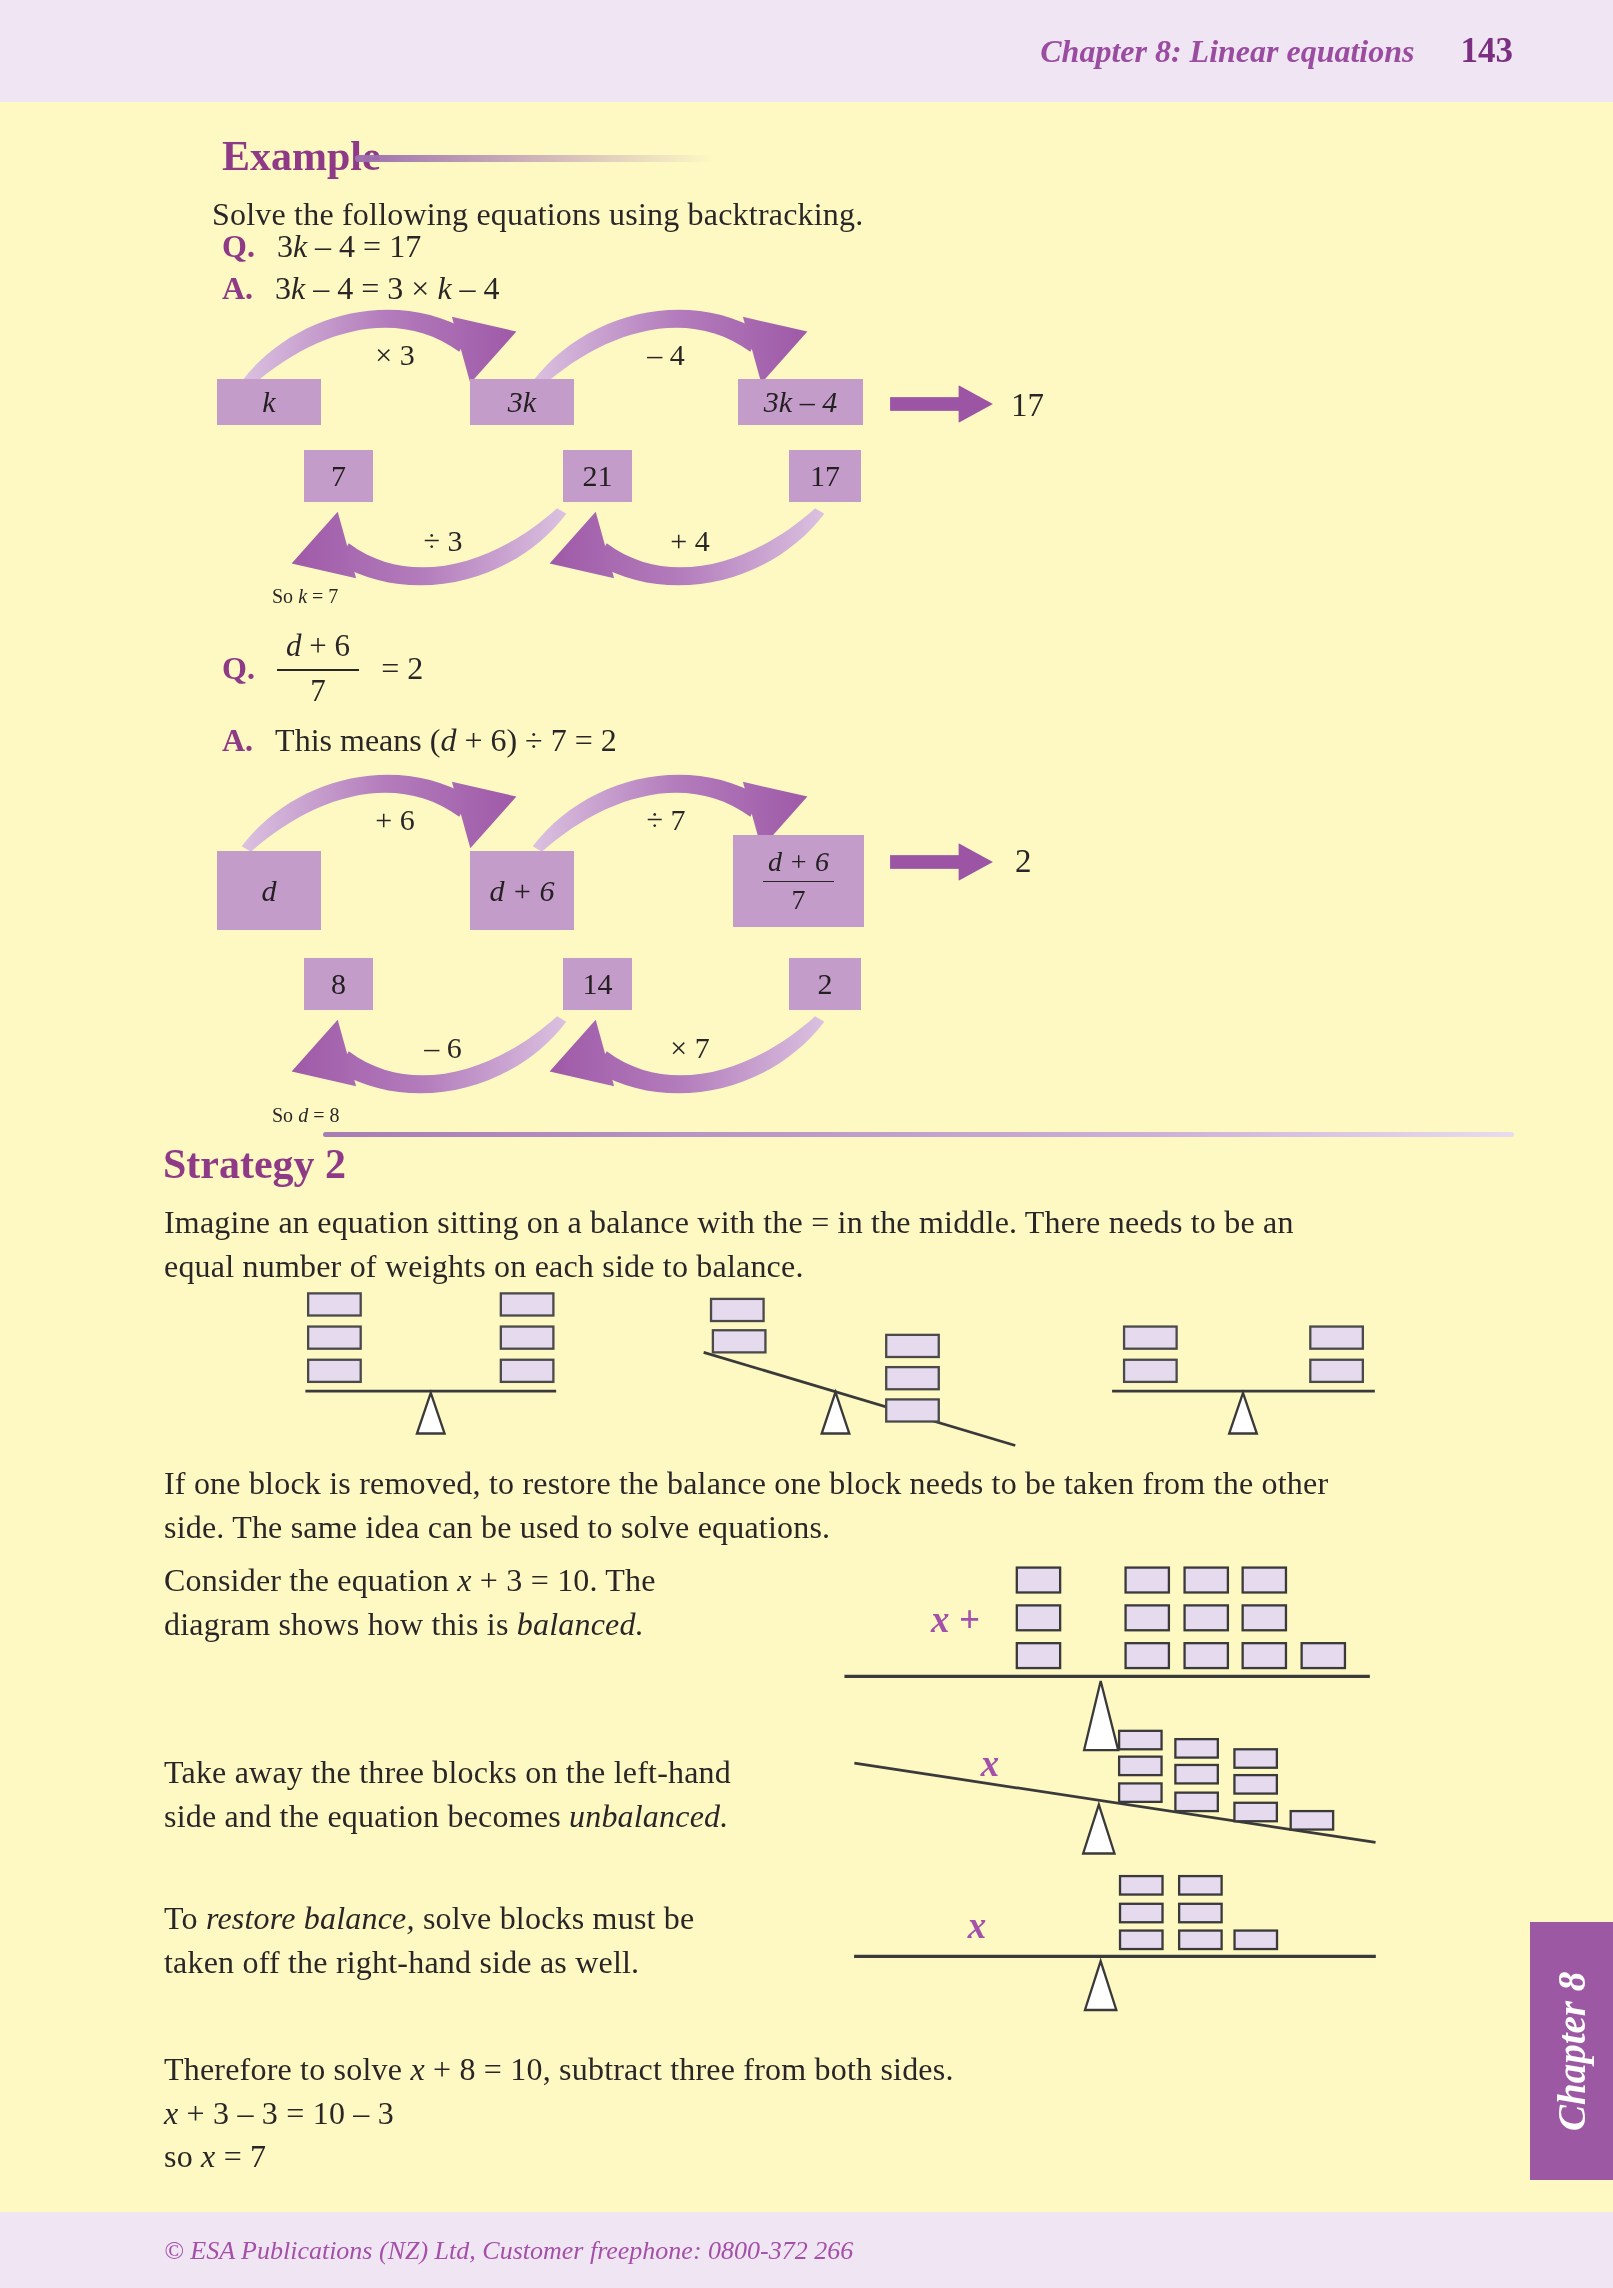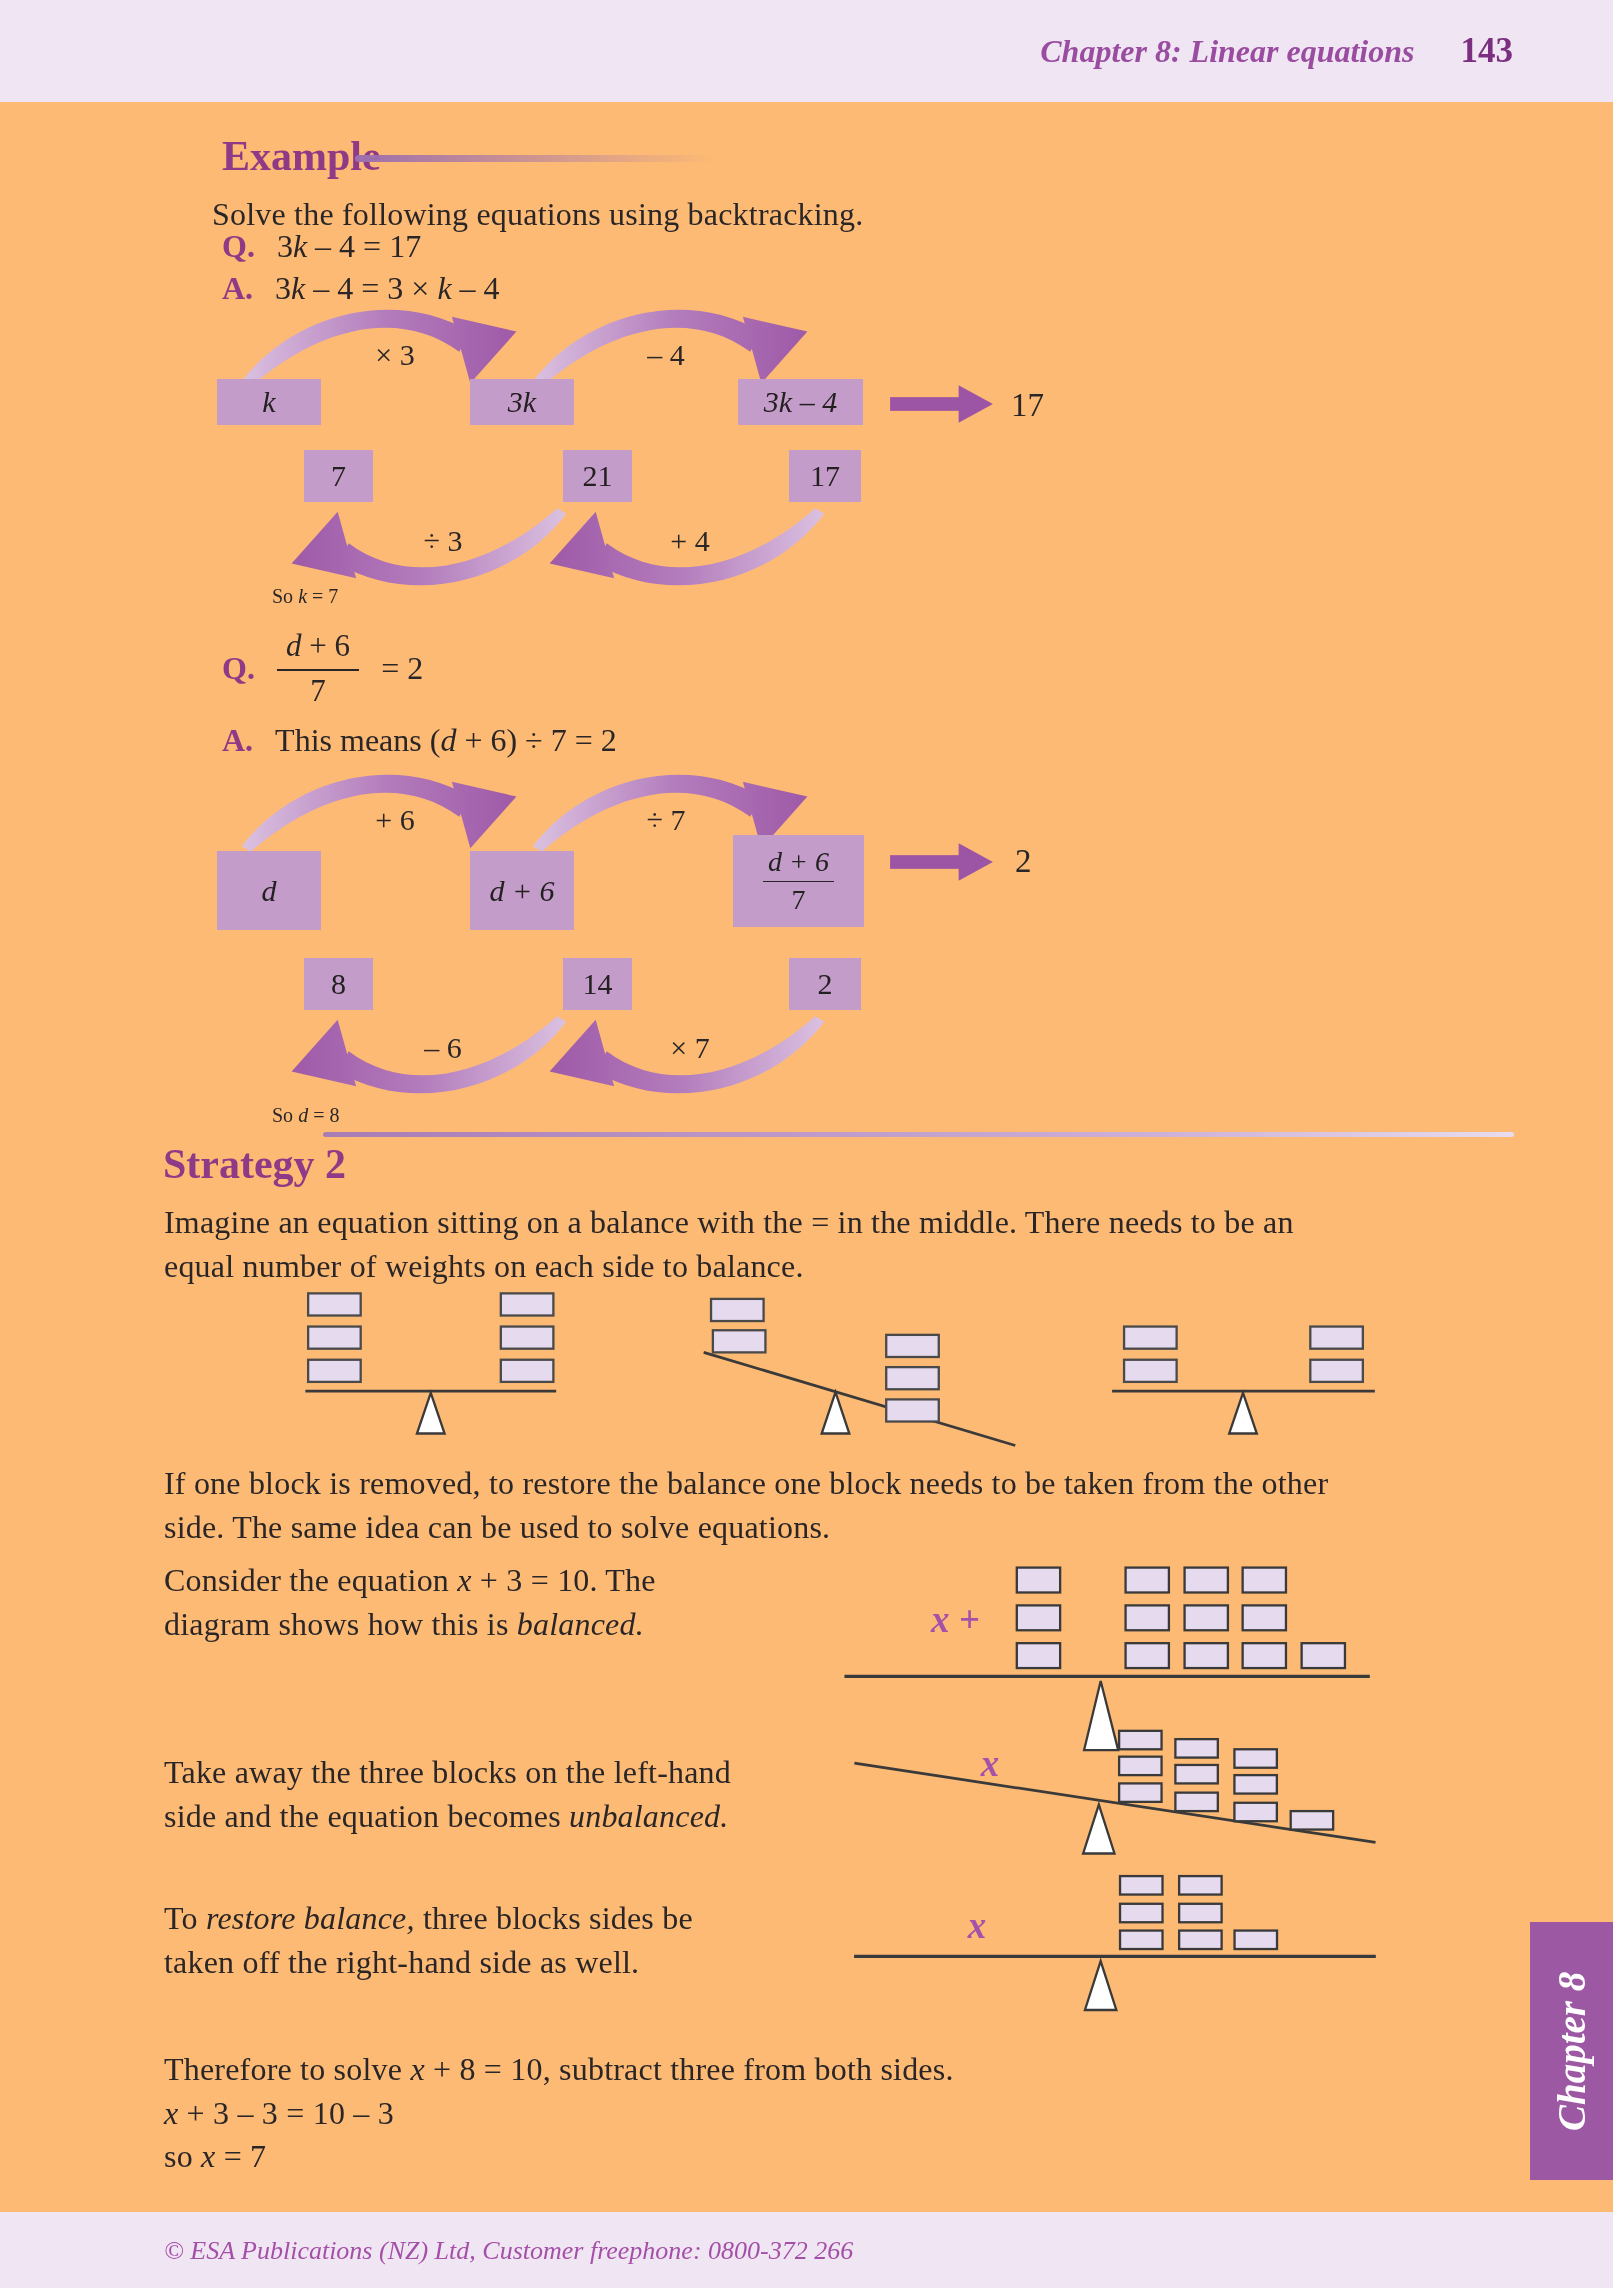--- a/index.html
+++ b/index.html
@@ -1,16 +1,16 @@
 <!DOCTYPE html>
 <html style="font-size:14.8px"><head>
 <meta charset="utf-8">
 <style>
   html,body {margin:0; padding:0; background:#ffffff;}
-  .page {position:relative; width:1613px; height:2289px; background:#fdba74;
+  .page {position:relative; width:1613px; height:2289px; background:#fef9c3;
          font-family:"Liberation Serif","DejaVu Serif",serif; color:#2a2627; overflow:hidden;}
   .abs {position:absolute;}
   .band {background:#f0e6f3;}
   .hdr-row {display:flex; align-items:baseline; justify-content:flex-end; gap:46px; padding-right:100px; height:102px;}
   .hdr-title {font-size:32px; font-weight:bold; font-style:italic; color:#9a4da0; align-self:center;}
   .hdr-page {font-size:35px; font-weight:bold; color:#7b2f80; align-self:center;}
   .heading {font-weight:bold; color:#8e3a86; font-size:42px; line-height:1;}
   .grad-line {background:linear-gradient(to right,#9e6fae,rgba(230,215,235,0)); height:6.5px; border-radius:3.7px;}
   .divider {background:linear-gradient(to right,#a87cb5,#cdb0d8 70%,#e8dcee); height:4.6px; border-radius:2.8px;}
   .body-text {font-size:32px; line-height:44px; letter-spacing:0.2px; white-space:nowrap;}
@@ -249,21 +249,21 @@
         <rect x="373" y="52" width="46" height="20"></rect>
         <rect x="373" y="82" width="46" height="20"></rect>
       <rect x="437" y="35" width="46" height="20"></rect>
         <rect x="437" y="63" width="46" height="20"></rect>
         <rect x="437" y="93" width="46" height="20"></rect>
       <rect x="498" y="102" width="46" height="20"></rect>
     </g>
     <polygon points="290,95 273,148 307,148" fill="#ffffff" stroke="#3a3a3a" stroke-width="2.5"></polygon>
   </svg>
 
-  <div class="abs body-text" style="left:164px; top:1896px;"><span>To </span><span class="v">restore balance,</span><span> three blocks sides be</span></div>
+  <div class="abs body-text" style="left:164px; top:1896px;"><span>To </span><span class="v">restore balance,</span><span> solve blocks must be</span></div>
   <div class="abs body-text" style="left:164px; top:1940px;">taken off the right-hand side as well.</div>
 
   <svg class="abs" style="left:831px; top:1864px;" width="591" height="171" viewBox="0 0 640 185">
     <text class="svgtxt" x="148" y="80" font-size="40" font-weight="bold" font-style="italic" fill="#a451aa">x</text>
     <g stroke="#3a3a3a" stroke-width="2.5" fill="#e6dbee">
       <rect x="313" y="13" width="46" height="20"></rect>
         <rect x="377" y="13" width="46" height="20"></rect>
       <rect x="313" y="43" width="46" height="20"></rect>
         <rect x="377" y="43" width="46" height="20"></rect>
       <rect x="313" y="72" width="46" height="20"></rect>

